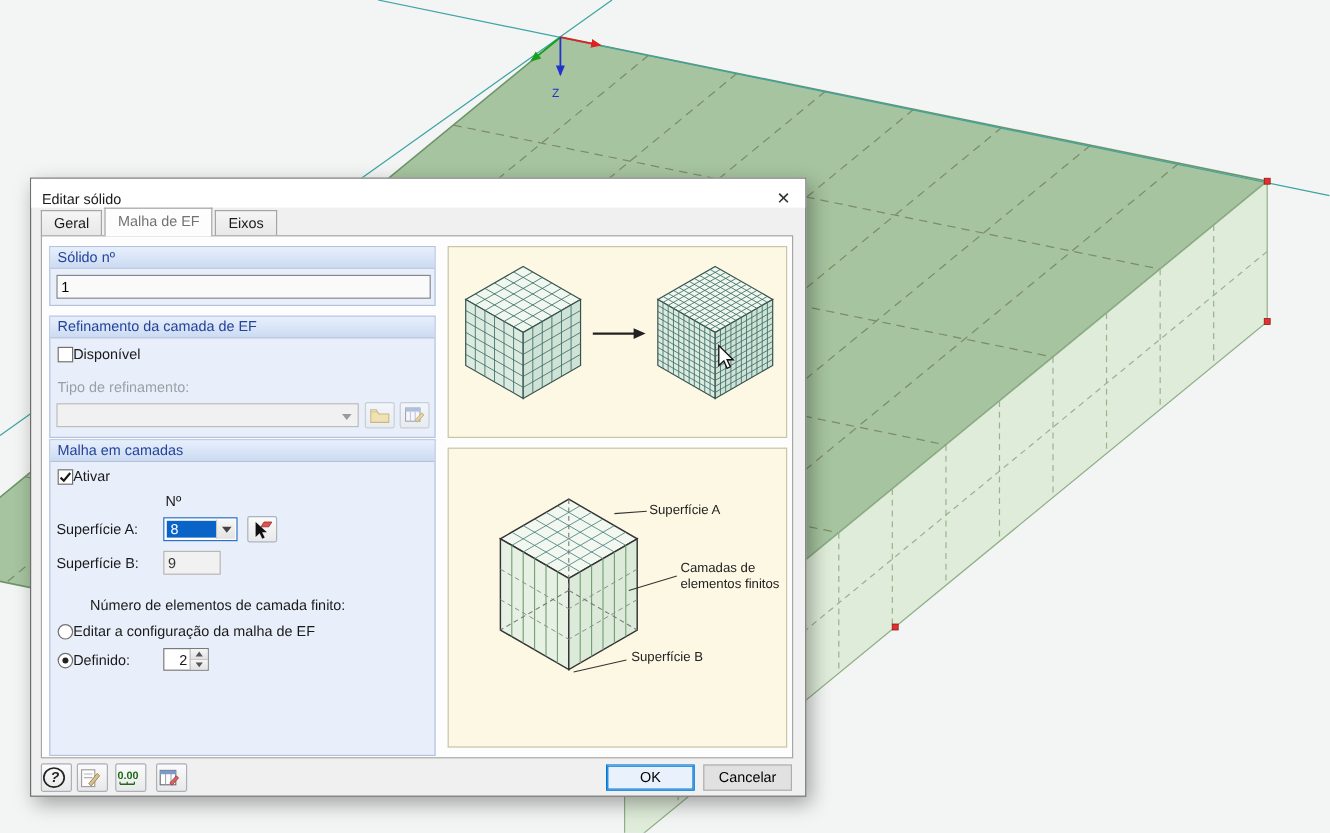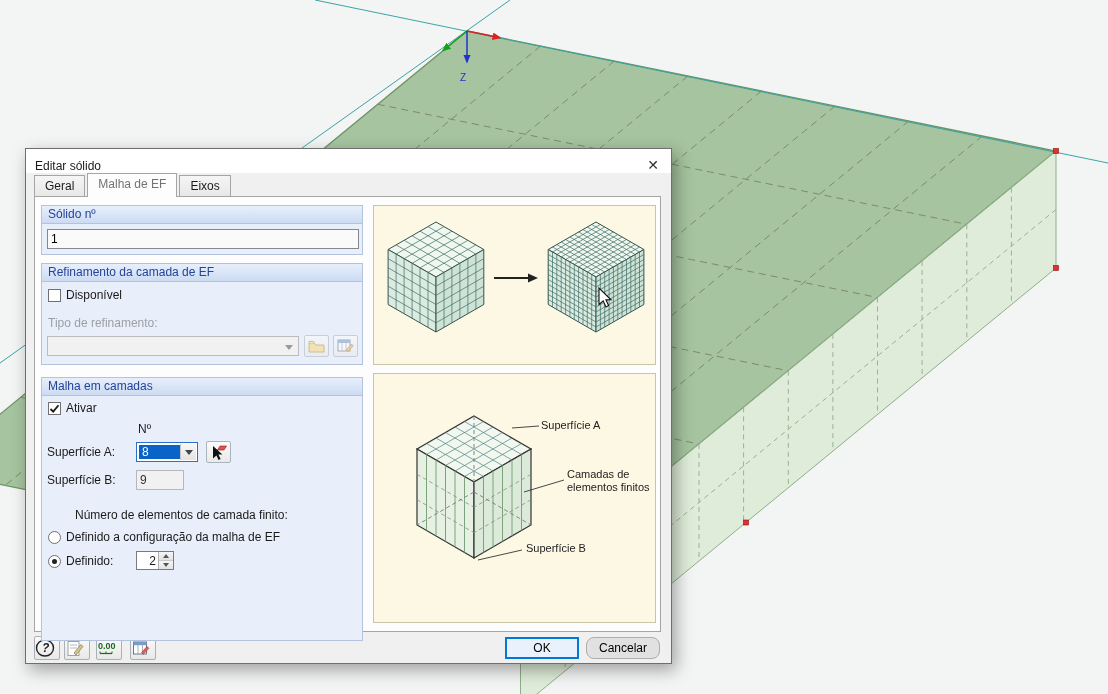--- a/index.html
+++ b/index.html
@@ -18,31 +18,31 @@
   .tab{padding:3px 10px 0;height:18px;border:1px solid #a5a5a5;border-bottom:none;
        background:linear-gradient(#f5f5f5,#e7e7e7);margin-right:2px;}
   .tab.active{background:#fdfdfd;color:#737373;height:20px;margin-top:-1px;position:relative;z-index:3;}
   .panel{position:absolute;left:8px;top:47px;width:627px;height:436px;background:#fdfdfd;
          border:1px solid #a5a5a5;box-sizing:border-box;z-index:1;}
 
   
   .group{position:absolute;left:6px;width:322px;background:#e9effa;border:1px solid #b3c2dd;box-sizing:border-box;}
   .g1{top:8px;height:50px;}
   .g2{top:66px;height:102px;}
-  .g3{top:180px;height:264px;}
+  .g3{top:169px;height:264px;}
   .group-header{height:17px;line-height:17px;padding-left:6px;background:linear-gradient(#e7effc,#ccdbf2);
                 color:#24439a;border-bottom:1px solid #b3c2dd;}
 
   .field{position:absolute;height:18px;border:1px solid #828790;background:#fafafa;
          font:12px "Liberation Sans",sans-serif;padding:0 3px;box-sizing:content-box;}
   .solid-input{left:5px;top:23px;width:304px;}
   .field.disabled{background:#f1f1f1;border-color:#b7b7b7;color:#333;}
   .field-b{left:94px;top:92px;width:40px;}
 
-  .check-row,.radio-row{position:absolute;display:flex;align-items:center;gap:5px;}
+  .check-row,.radio-row{position:absolute;display:flex;align-items:center;}
   .checkbox{width:13px;height:13px;background:#fff;border:1px solid #707070;display:inline-flex;
             align-items:center;justify-content:center;box-sizing:border-box;}
   .radio{width:13px;height:13px;border:1px solid #707070;border-radius:50%;background:#fff;
          position:relative;box-sizing:border-box;}
   .radio.sel::after{content:"";position:absolute;left:3px;top:3px;width:5px;height:5px;border-radius:50%;background:#222;}
   .g2 .check-row{left:6px;top:24px;}
   .g3 .check-row{left:6px;top:23px;justify-content:flex-end;}
   .dim-label{position:absolute;left:6px;top:52px;color:#9aa0a6;}
   .col-label{position:absolute;left:96px;top:44px;}
   .lbl-a{position:absolute;left:5px;top:67px;}
@@ -84,21 +84,21 @@
   .box2{top:176px;height:250px;}
   .illu-label{position:absolute;font-size:11px;white-space:nowrap;color:#222;}
 
   
   .icon-btn{position:absolute;top:487px;width:26px;height:24px;background:linear-gradient(#fbfbfb,#e8e8e8);
             border:1px solid #a8b0ba;border-radius:2px;padding:0;}
   .fb1{left:8px;} .fb2{left:38px;} .fb3{left:70px;} .fb4{left:104px;}
   .btn{position:absolute;top:488px;height:22px;width:74px;background:#e1e1e1;border:1px solid #adadad;
        font:12px "Liberation Sans",sans-serif;}
   .btn.ok{left:479px;background:#e9f2fc;border:1px solid #0078d7;box-shadow:inset 0 0 0 1px #0078d7;}
-  .btn.cancel{left:560px;border-radius:8px;}
+  .btn.cancel{left:560px;}
 </style>
 </head>
 <body>
 
 <svg id="viewport" width="1108" height="694" viewBox="0 0 1108 694">
   <defs>
     <marker id="ar" markerWidth="7" markerHeight="7" refX="5" refY="2.5" orient="auto">
         <path d="M0,0 L6,2.5 L0,5 Z" fill="#dd2222"></path>
       </marker>
     <marker id="ag" markerWidth="7" markerHeight="7" refX="5" refY="2.5" orient="auto">
@@ -234,21 +234,21 @@
         </svg>
       </button>
 
       <span class="lbl-b">Superfície B:</span>
       <input class="field disabled field-b" readonly="" value="9" style="">
 
       <div class="elements-label">Número de elementos de camada finito:</div>
 
       <label class="radio-row r1">
         <span class="radio"></span>
-        <span>Definido a configuração da malha de EF</span>
+        <span>Editar a configuração da malha de EF</span>
       </label>
       <label class="radio-row r2">
         <span class="radio sel"></span>
         <span>Definido:</span>
       </label>
       <div class="spinner">
         <span class="spin-val">2</span>
         <span class="spin-btns">
           <span class="sb">
               <i class="tri-up"></i>

